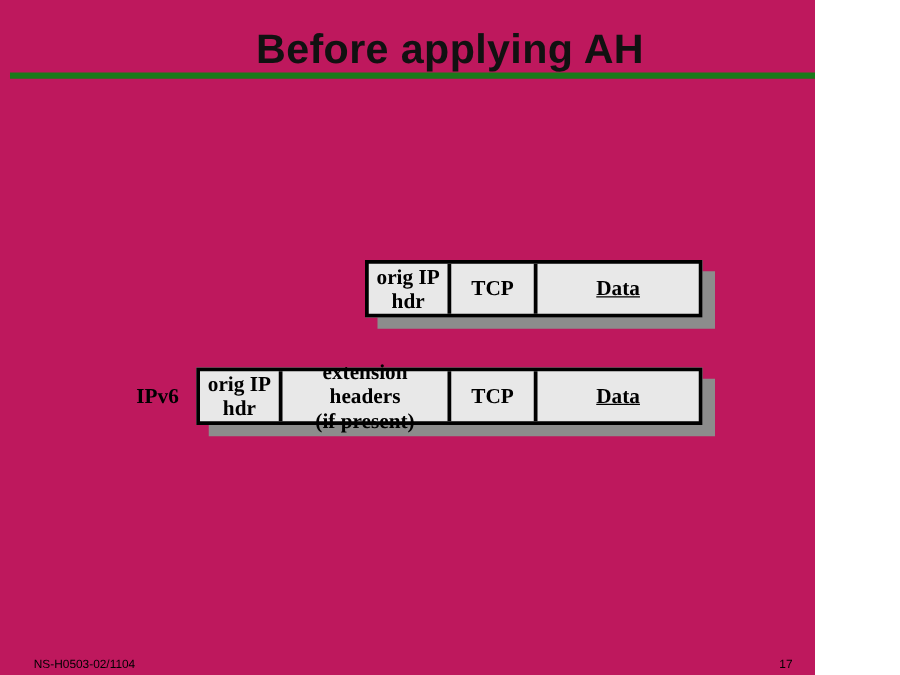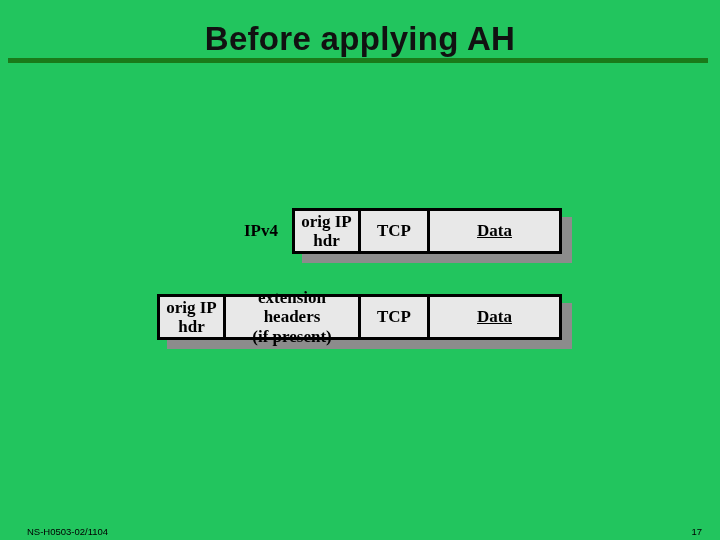--- a/index.html
+++ b/index.html
@@ -2,23 +2,23 @@
 <html style="--title-underline: #1a7a1a; --box-fill: #e8e8e8; --box-border: #000000; --box-shadow: #8c8c8c;"><head>
 <meta charset="utf-8">
 <style>
   html, body {
     margin: 0;
     padding: 0;
     background: #ffffff;
   }
   .slide {
     position: relative;
-    width: 720px;
+    width: 652px;
     height: 540px;
-    background: #22c55e;
+    background: #be185d;
     overflow: hidden;
     font-family: "Liberation Sans", sans-serif;
   }
   .slide-title {
     position: absolute;
     top: 22px;
     left: 0;
     width: 720px;
     text-align: center;
     font-family: "Liberation Sans", sans-serif;
@@ -102,29 +102,29 @@
 </style>
 </head>
 <body>
 
 <div class="slide">
 
   <div class="slide-title">Before applying AH</div>
 
   <div class="title-rule"></div>
 
-  <div class="diagram-label label-ipv4">IPv4</div>
 
   <div class="packet-box box-ipv4">
     <div class="packet-cell w66">orig IP
 hdr</div>
     <div class="packet-cell w69">TCP</div>
     <div class="packet-cell last">Data</div>
   </div>
 
+  <div class="diagram-label label-ipv6">IPv6</div>
 
   <div class="packet-box box-ipv6">
     <div class="packet-cell w66">orig IP
 hdr</div>
     <div class="packet-cell w135">extension headers
 (if present)</div>
     <div class="packet-cell w69">TCP</div>
     <div class="packet-cell last">Data</div>
   </div>
 

